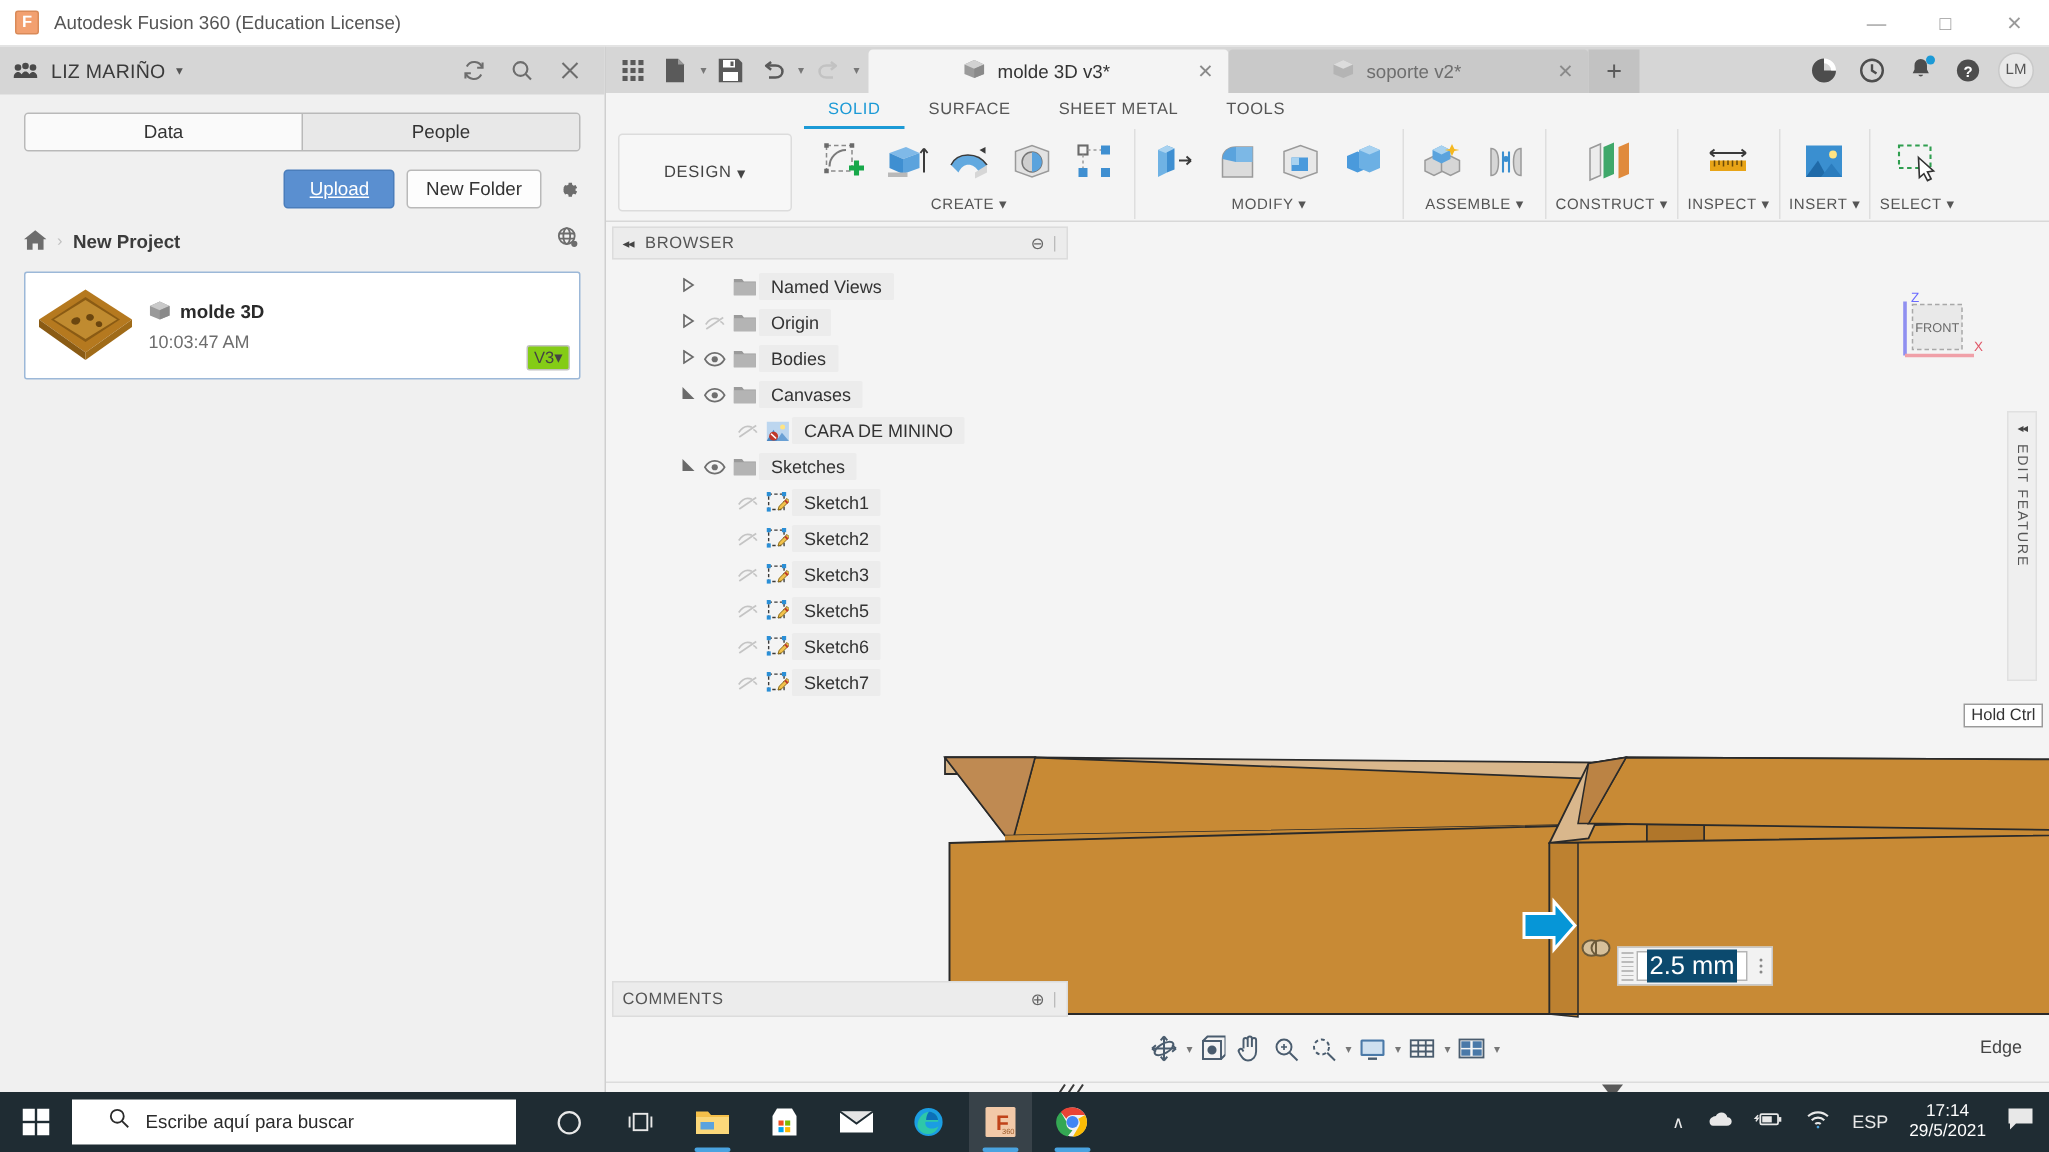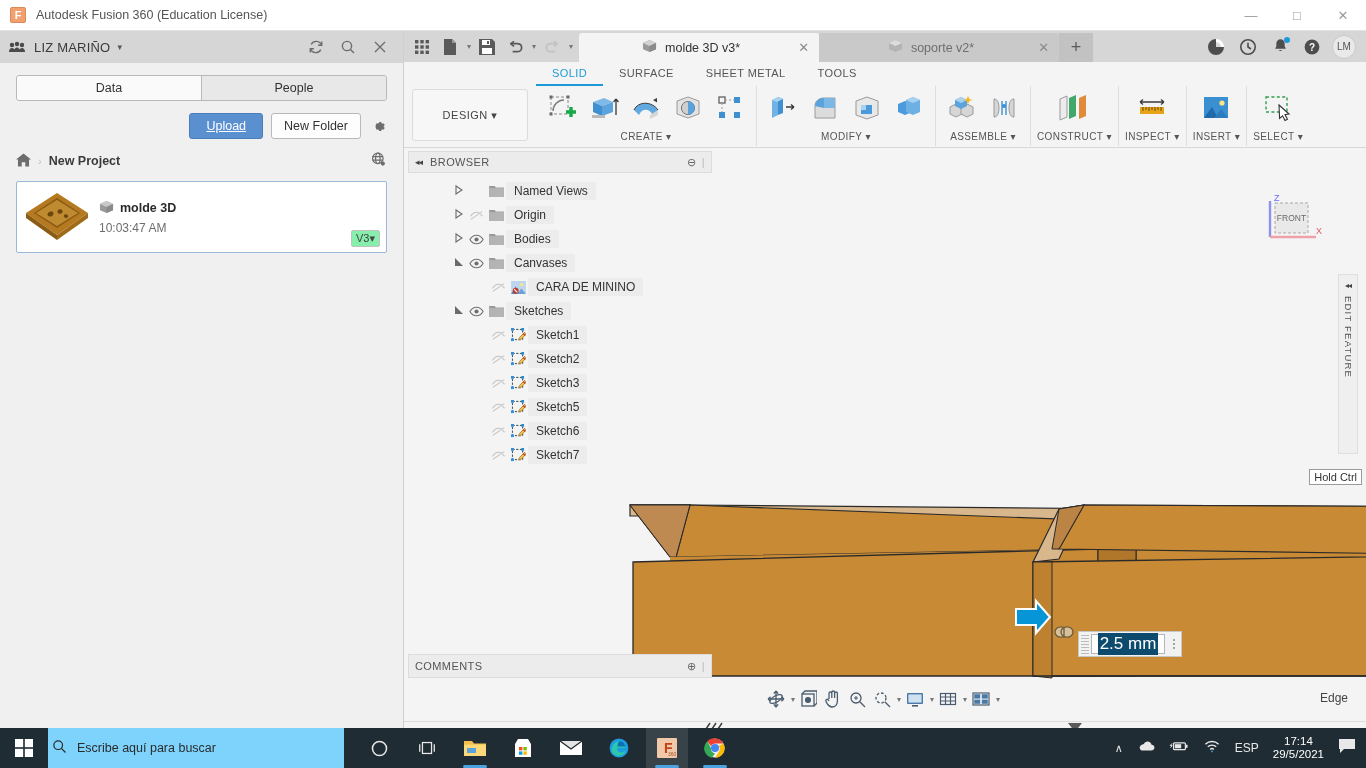--- a/index.html
+++ b/index.html
@@ -40,21 +40,21 @@
   .crumb-home{color:#6d6d6d;font-size:13px;}
   .crumb-sep{color:#c0c0c0;font-size:11px;margin:0 7px;}
   .crumb-txt{font-size:12.5px;color:#3b3b3b;font-weight:bold;}
   .crumb-globe{margin-left:auto;color:#6d6d6d;}
 
   .file-card{margin:10px 16px 0;height:72px;background:#fff;border:1px solid #9cb8d8;border-radius:2px;position:relative;display:flex;align-items:center;padding:6px;}
   .thumb{width:68px;height:58px;border-radius:1px;background:#fff;display:flex;align-items:center;justify-content:center;}
   .file-meta{margin-left:8px;}
   .file-name{font-size:12.5px;color:#2a2a2a;font-weight:bold;display:flex;align-items:center;gap:6px;}
   .file-time{font-size:12px;color:#6d6d6d;margin-top:4px;}
-  .ver-badge{position:absolute;right:6px;bottom:5px;border:1px solid #c2c2c2;border-radius:2px;font-size:11px;color:#444;padding:1px 4px;background:#86efac;}
+  .ver-badge{position:absolute;right:6px;bottom:5px;border:1px solid #c2c2c2;border-radius:2px;font-size:11px;color:#444;padding:1px 4px;background:#84cc16;}
 
   
   .fusion{position:absolute;left:404px;top:31px;width:962px;height:697px;background:#f4f4f4;}
 
   .ftabbar{height:31px;background:#d6d6d6;display:flex;align-items:flex-end;position:relative;}
   .qat{display:flex;align-items:center;gap:4px;height:31px;padding:0 6px;}
   .qat-ico{width:24px;height:24px;display:flex;align-items:center;justify-content:center;color:#5a5a5a;}
   .caret{font-size:8px;color:#777;margin-left:1px;}
   .doctab{height:29px;min-width:240px;display:flex;align-items:center;justify-content:center;gap:8px;font-size:12.5px;position:relative;padding:0 30px 0 14px;border-top-left-radius:3px;border-top-right-radius:3px;}
   .doctab.active{background:#f4f4f4;color:#333;}
@@ -118,21 +118,21 @@
   .timeline{position:absolute;left:0;top:690px;width:962px;height:38px;background:#f4f4f4;border-top:1px solid #dcdcdc;display:flex;align-items:center;}
   .tl-play{display:flex;align-items:center;gap:8px;padding-left:10px;color:#2b2b2b;}
   .tl-items{display:flex;align-items:center;gap:1px;margin-left:12px;position:relative;}
   .tl-node{width:24px;height:26px;display:flex;align-items:center;justify-content:center;}
   .tl-gear{position:absolute;right:14px;color:#8a8a8a;}
   .tl-scroll{position:absolute;left:165px;top:-6px;width:26px;height:6px;color:#555;font-size:9px;}
 
   
   .taskbar{position:absolute;left:0;top:728px;width:1366px;height:40px;background:#1f2c33;display:flex;align-items:center;}
   .start{width:48px;height:40px;display:flex;align-items:center;justify-content:center;}
-  .searchbox{width:296px;height:41px;background:#7dd3fc;display:flex;align-items:center;gap:10px;padding:0 4px;}
+  .searchbox{width:296px;height:30px;background:#ffffff;display:flex;align-items:center;gap:10px;padding:0 24px;}
   .search-ph{font-size:12.5px;color:#2b2b2b;}
   .tb-apps{display:flex;align-items:center;gap:6px;margin-left:14px;}
   .tapp{width:42px;height:40px;display:flex;align-items:center;justify-content:center;position:relative;}
   .tapp.active{background:#384249;}
   .tapp .underline{position:absolute;bottom:0;left:9px;width:24px;height:3px;background:#4aa3e0;border-radius:2px;}
   .tray{margin-left:auto;display:flex;align-items:center;gap:14px;color:#e8e8e8;padding-right:10px;}
   .clock{display:flex;flex-direction:column;align-items:center;line-height:1.15;font-size:11.5px;color:#fff;}
 </style>
 </head>
 <body>

